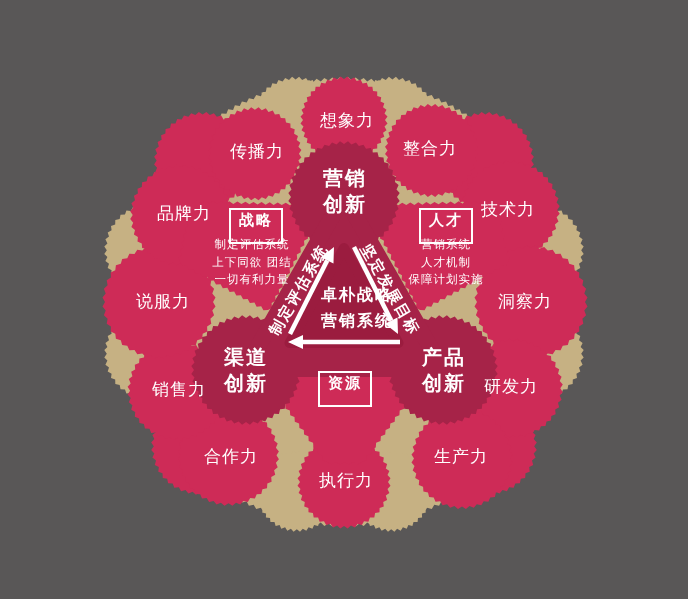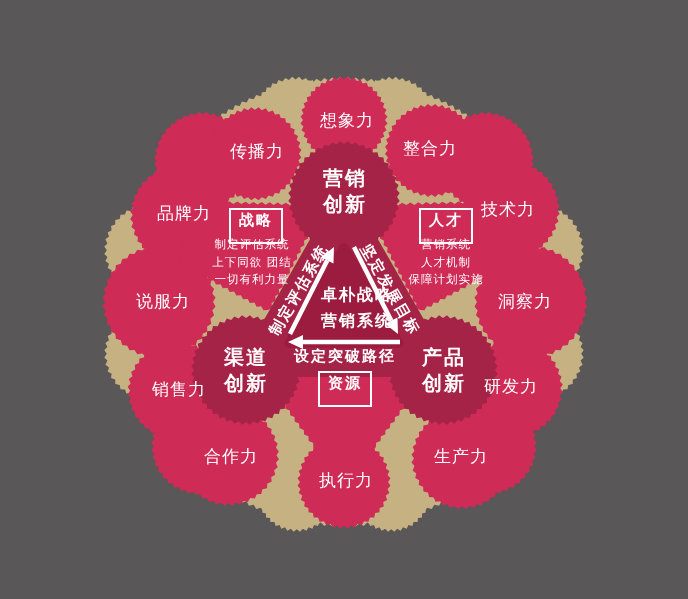--- a/index.html
+++ b/index.html
@@ -90,21 +90,20 @@
       <div>创新</div>
     </div>
 
     <div class="ctitle" style="left:345px;top:308px">
       <div>卓朴战略</div>
       <div>营销系统</div>
     </div>
 
     <div class="elabel" style="left:299px;top:290px;transform:translate(-50%,-50%) rotate(-60deg)">制定评估系统</div>
     <div class="elabel" style="left:390px;top:290px;transform:translate(-50%,-50%) rotate(60deg)">坚定发展目标</div>
-    <div class="elabel" style="left:345px;top:356px">设定突破路径</div>
 
     <div class="tagbox" style="left:256px;top:226px">战略</div>
     <div class="sbody" style="left:252px;top:262px">
       <div>制定评估系统</div>
       <div>上下同欲 团结</div>
       <div>一切有利力量</div>
     </div>
 
     <div class="tagbox" style="left:446px;top:226px">人才</div>
     <div class="sbody" style="left:446px;top:262px">

